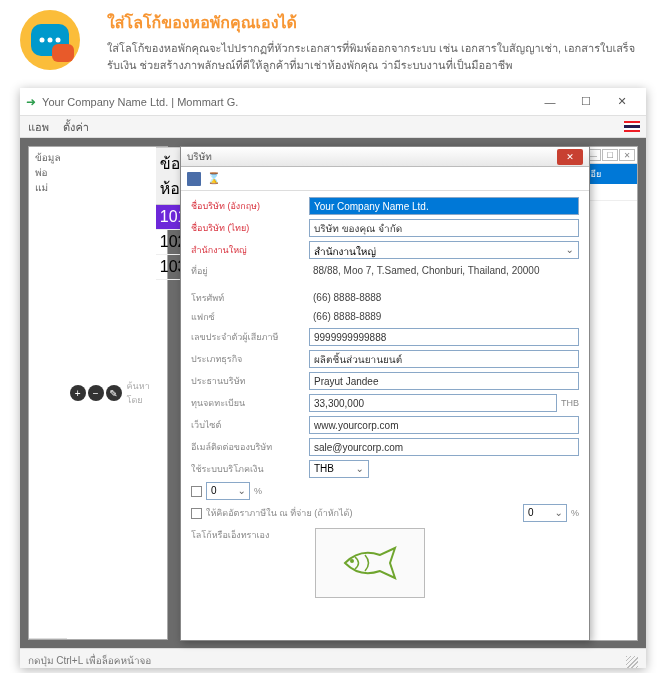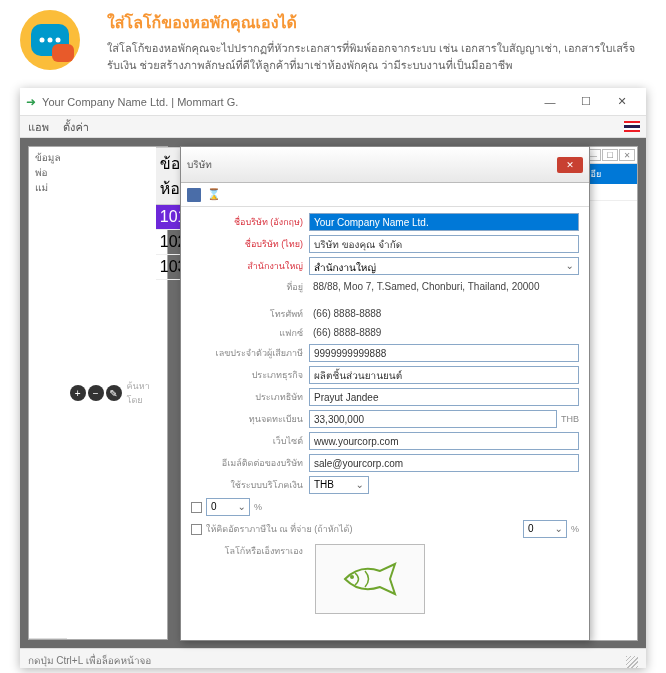--- a/index.html
+++ b/index.html
@@ -28,29 +28,29 @@
 .panel-tools{display:flex;gap:2px;padding:3px;align-items:center}
 .tool-btn{width:16px;height:16px;border-radius:50%;background:#333;color:#fff;font-size:10px;display:flex;align-items:center;justify-content:center}
 .search-mini{flex:1;font-size:9px;color:#aaa;padding:0 3px}
 .grid{font-size:16px}
 .grid-head{display:flex;background:#f0f0f0;border-top:1px solid #ccc;border-bottom:1px solid #ccc}
 .grid-head div,.grid-row div{padding:3px 4px;border-right:1px solid #ddd}
 .c1{width:40px}.c2{flex:1}
 .grid-row{display:flex;border-bottom:1px solid #eee}
 .grid-row.sel{background:#6d28d9;color:#fff}
 .dialog{position:absolute;left:160px;top:8px;width:410px;height:495px;background:#fff;border:1px solid #888;box-shadow:2px 2px 8px rgba(0,0,0,0.3)}
-.dlg-title{height:36px;background:linear-gradient(#fff,#e8e8e8);border-bottom:1px solid #bbb;display:flex;align-items:center;padding:0 6px;font-size:10px;color:#555}
+.dlg-title{height:20px;background:linear-gradient(#fff,#e8e8e8);border-bottom:1px solid #bbb;display:flex;align-items:center;padding:0 6px;font-size:10px;color:#555}
 .dlg-title .spacer{flex:1}
 .dlg-close{width:26px;height:16px;background:#c84031;color:#fff;font-size:9px;display:flex;align-items:center;justify-content:center;border-radius:2px}
 .dlg-toolbar{height:24px;display:flex;align-items:center;padding:0 6px;gap:6px;border-bottom:1px solid #ddd}
 .disk-icon{width:14px;height:14px;background:#4a6da8;border-radius:1px}
 .hg-icon{font-size:11px;color:#555}
 .form{padding:6px 10px;font-size:10px}
 .frow{display:flex;align-items:center;margin-bottom:4px}
-.flabel{width:118px;text-align:right;padding-right:6px;color:#888;font-size:9px}
+.flabel{width:118px;text-align:left;padding-right:6px;color:#888;font-size:9px}
 .flabel.red{color:#d9333f}
 .finput{flex:1;border:1px solid #8aa8c8;padding:2px 4px;font-size:10px;height:18px;background:#fff;color:#333}
 .finput.sel{background:#0078d7;color:#fff}
 .fselect{flex:1;border:1px solid #8aa8c8;padding:2px 4px;font-size:10px;height:18px;background:#fff;position:relative}
 .fselect::after{content:"⌄";position:absolute;right:4px;color:#666}
 .fstatic{flex:1;font-size:10px;color:#444;padding:2px 4px}
 .suffix{font-size:9px;color:#888;margin-left:4px}
 .chk{width:11px;height:11px;border:1px solid #888;margin-right:4px;flex-shrink:0}
 .pct-box{width:44px;border:1px solid #8aa8c8;height:18px;font-size:10px;padding:2px 4px;position:relative}
 .pct-box::after{content:"⌄";position:absolute;right:3px;color:#666}
@@ -177,21 +177,21 @@
           </div>
         <div class="frow">
             <div class="flabel">เลขประจำตัวผู้เสียภาษี</div>
             <input class="finput" value="9999999999888" style="">
           </div>
         <div class="frow">
             <div class="flabel">ประเภทธุรกิจ</div>
             <input class="finput" value="ผลิตชิ้นส่วนยานยนต์" style="">
           </div>
         <div class="frow">
-            <div class="flabel">ประเภทธิษัท</div>
+            <div class="flabel">ประธานบริษัท</div>
             <input class="finput" value="Prayut Jandee" style="">
           </div>
         <div class="frow">
             <div class="flabel">ทุนจดทะเบียน</div>
             <input class="finput" value="33,300,000" style="">
             <span class="suffix">THB</span>
           </div>
         <div class="frow">
             <div class="flabel">เว็บไซต์</div>
             <input class="finput" value="www.yourcorp.com" style="">

